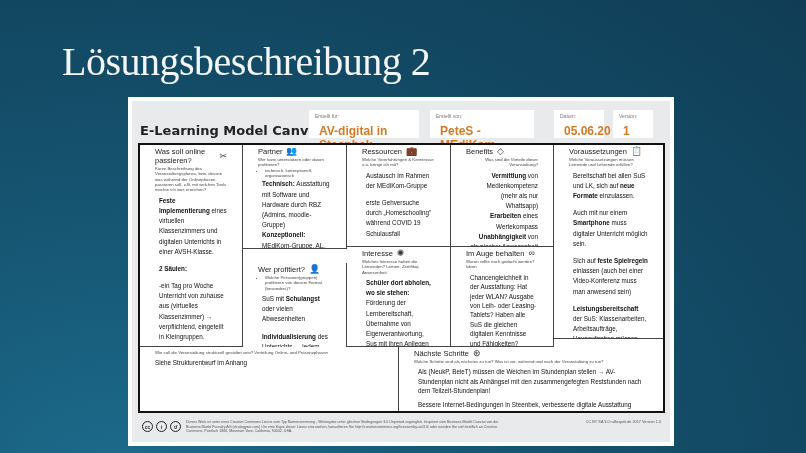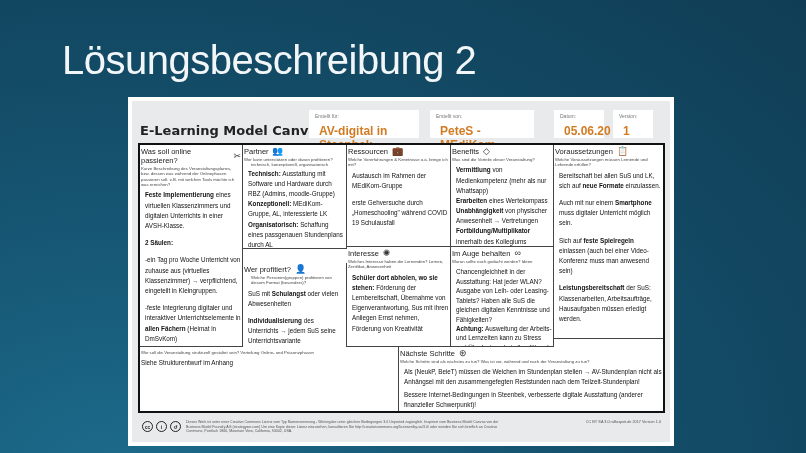--- a/index.html
+++ b/index.html
@@ -4,21 +4,21 @@
 <style>
   * { box-sizing: border-box; margin: 0; padding: 0; }
   html, body { width: 806px; height: 453px; overflow: hidden; }
   body {
     background: radial-gradient(ellipse at 15% 105%, #1d6b8c 0%, #175a78 30%, #134b66 60%, #103d55 100%);
     font-family: "Liberation Sans", sans-serif;
     position: relative;
   }
   .slide-title {
     position: absolute; left: 62px; top: 38px;
-    font-family: Liberation Sans, sans-serif;
+    font-family: Liberation Serif, serif;
     font-weight: 200;
     font-size: 40px; letter-spacing: -0.5px;
     color: #f2f6f8;
   }
   .canvas-frame {
     position: absolute; left: 128px; top: 97px; width: 546px; height: 349px;
     background: #ffffff;
   }
   .canvas-inner {
     position: absolute; left: 4px; top: 4px; right: 4px; bottom: 4px;
@@ -33,21 +33,21 @@
     position: absolute; top: 9px; height: 28px; background: #fff;
   }
   .meta-label { position: absolute; left: 6px; top: 3px; font-size: 5px; color: #777; }
   .meta-value { position: absolute; left: 10px; top: 14px; font-size: 12px; font-weight: bold; color: #d27b22; }
   .grid {
     position: absolute; left: 6px; top: 42px; width: 527px; height: 270px;
     border: 2px solid #111; background: #fff;
   }
   .cell {
     position: absolute; border-right: 1px solid #444; border-bottom: 1px solid #444;
-    padding: 2px 1px; overflow: hidden; background: #fff;
+    padding: 2px 15px; overflow: hidden; background: #fff;
   }
   .cell-head { display: flex; align-items: center; gap: 4px; font-size: 7.5px; color: #222; font-weight: normal; }
   .cell-head .icon { font-size: 9px; line-height: 1; color: #333; }
   .cell-hint { font-size: 4.3px; color: #444; line-height: 1.25; margin-top: 1px; }
   .cell-hint ul { margin-left: 7px; }
   .cell-body { font-size: 6.3px; line-height: 1.62; color: #111; margin-top: 3px; padding-left: 4px; }
   .cell-body p { margin-bottom: 7px; }
   .cell-body b { font-weight: bold; }
   .footer {
     position: absolute; left: 6px; top: 318px; width: 527px; height: 22px;
@@ -153,21 +153,21 @@
         <div class="cell-head">
             <span>Interesse</span>
             <span class="icon">✺</span>
           </div>
         <div class="cell-hint">Welches Interesse haben die Lernenden? Lernen, Zertifikat, Anwesenheit</div>
         <div class="cell-body">
           <p><b>Schüler dort abholen, wo sie stehen:</b><span> Förderung der Lernbereitschaft, Übernahme von Eigenverantwortung, Sus mit ihren Anliegen Ernst nehmen, Förderung von Kreativität</span></p>
         </div>
       </div>
 
-      <div class="cell" style="left:311px;top:0;width:103px;height:102px;">
+      <div class="cell" style="left:311px;top:0;width:103px;height:102px;text-align:right;">
         <div class="cell-head">
             <span>Benefits</span>
             <span class="icon">◇</span>
           </div>
         <div class="cell-hint">Was sind die Vorteile dieser Veranstaltung?</div>
         <div class="cell-body">
           <div><b>Vermittlung</b><span> von Medienkompetenz (mehr als nur Whattsapp)</span></div>
           <div><b>Erarbeiten</b><span> eines Wertekompass</span></div>
           <div><b>Unabhängigkeit</b><span> von physischer Anwesenheit → Vertretungen</span></div>
           <div><b>Fortbildung/Multiplikator</b><span> innerhalb des Kollegiums</span></div>

